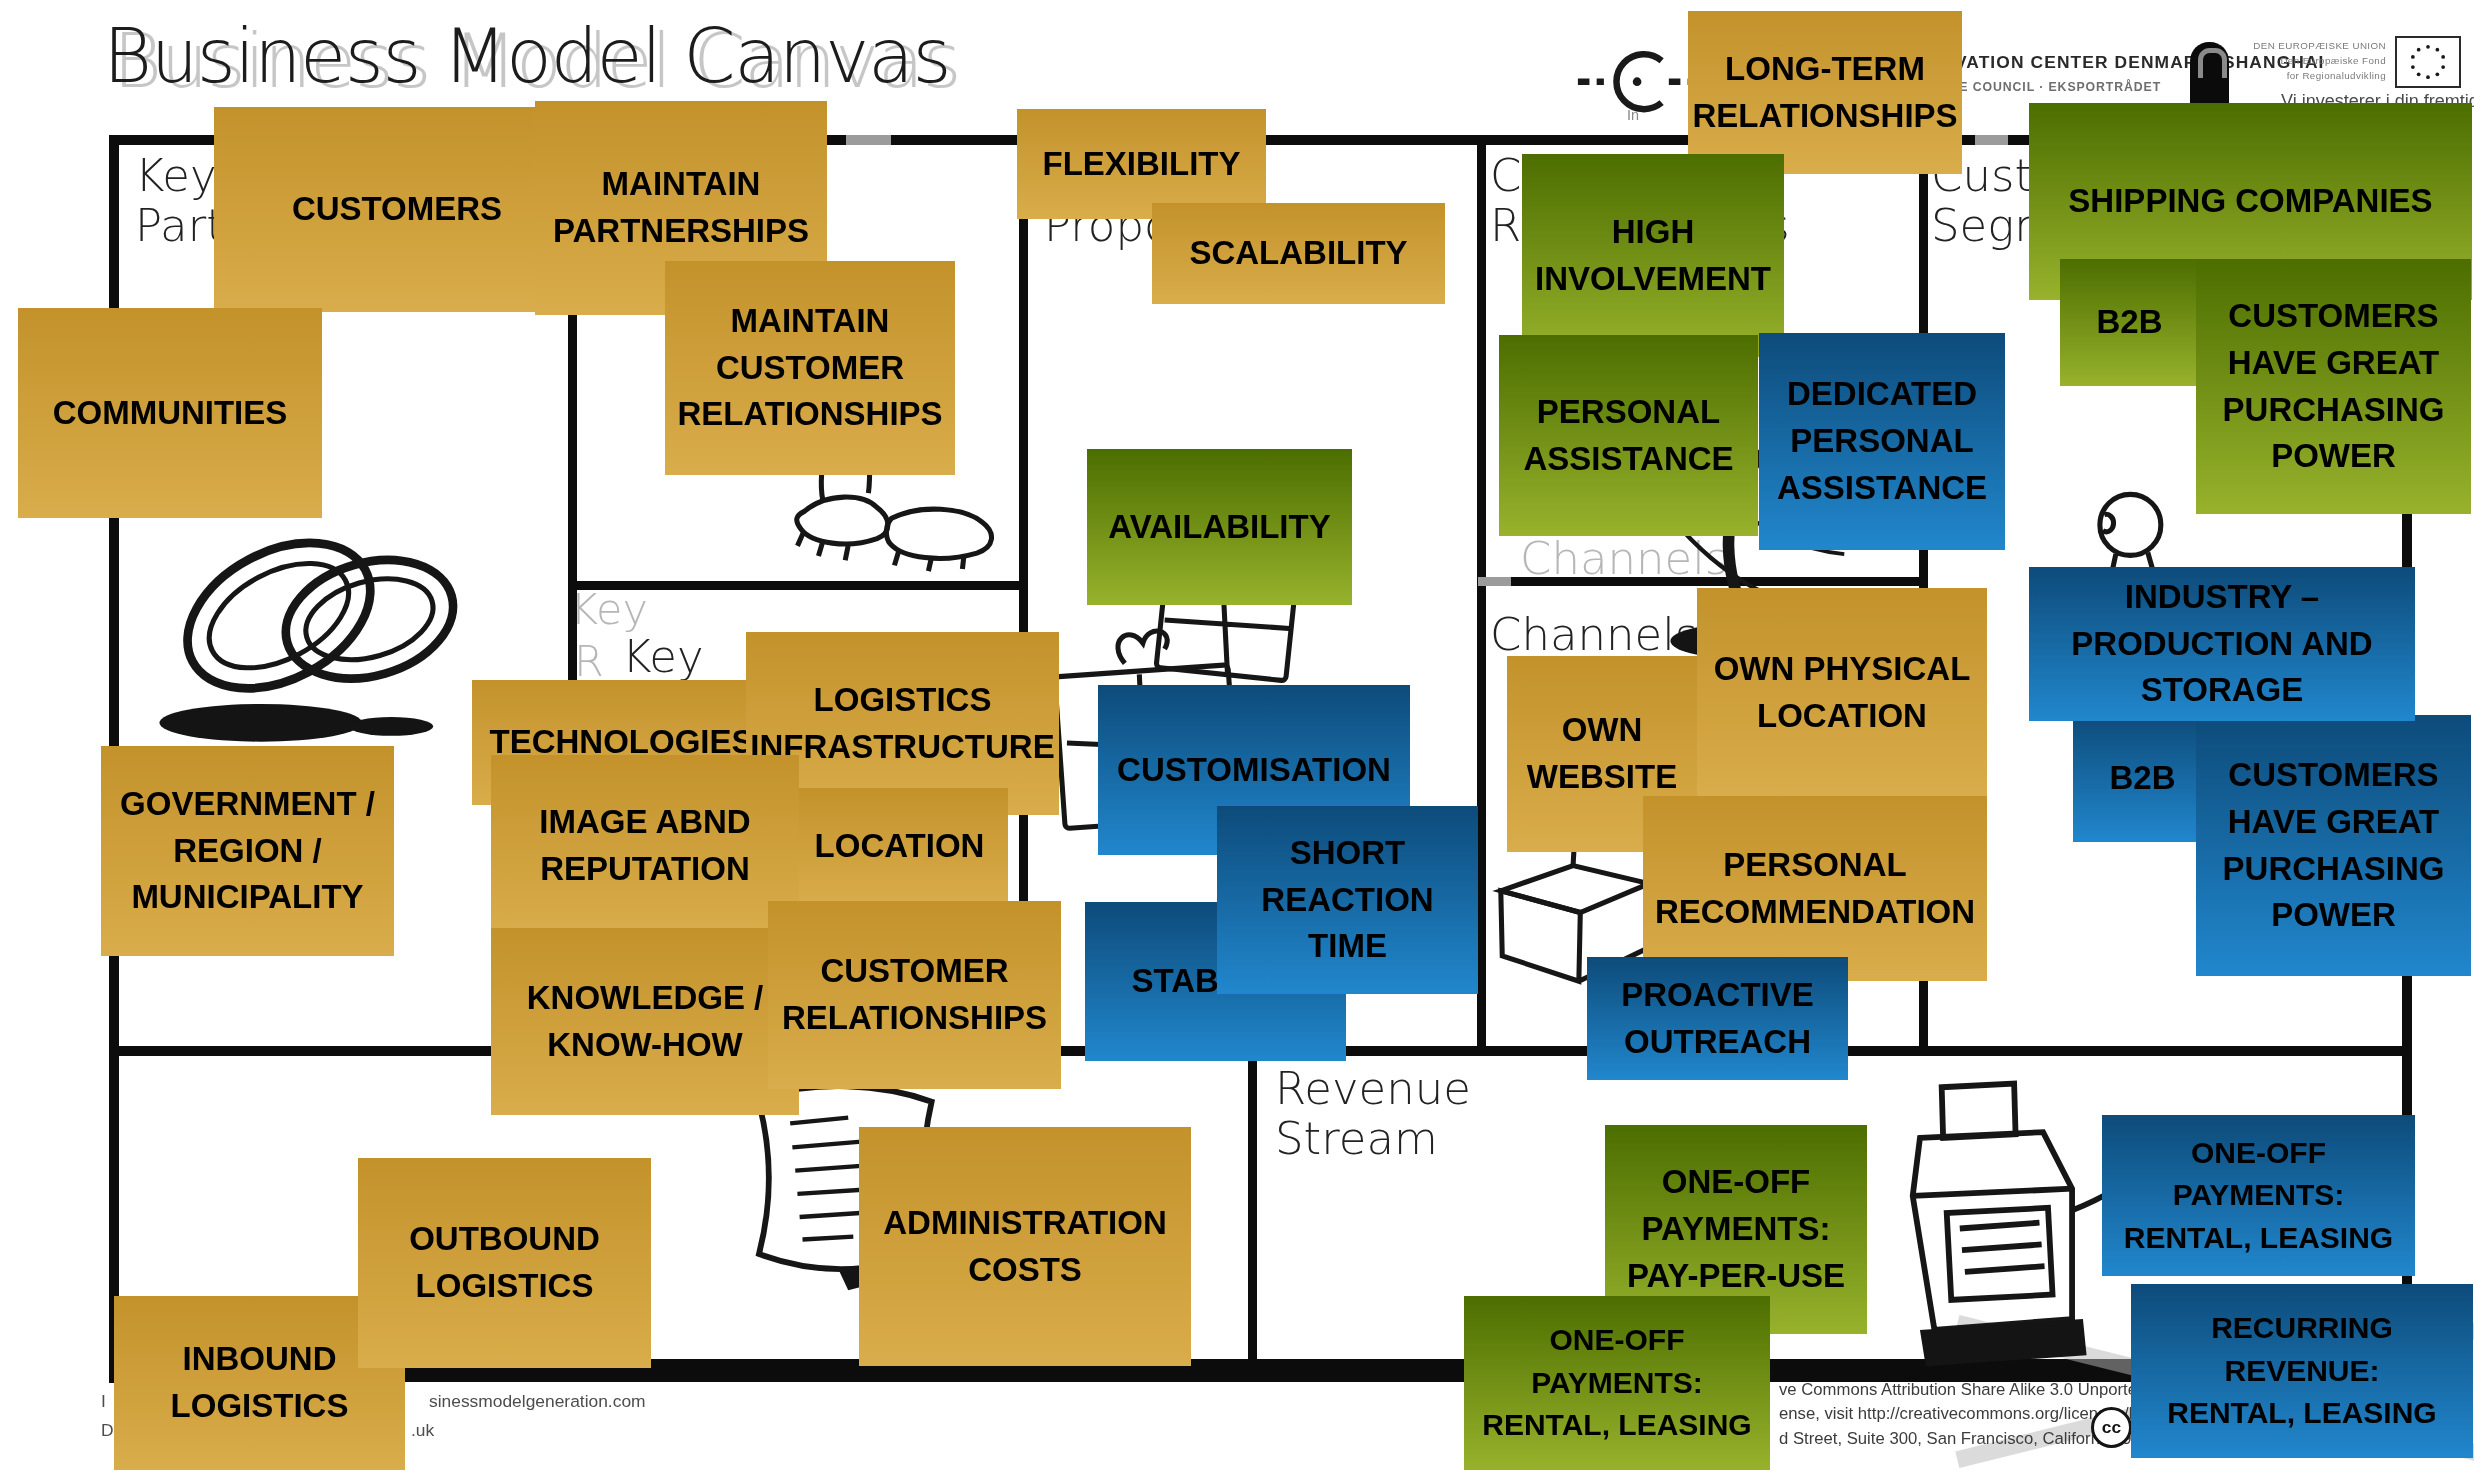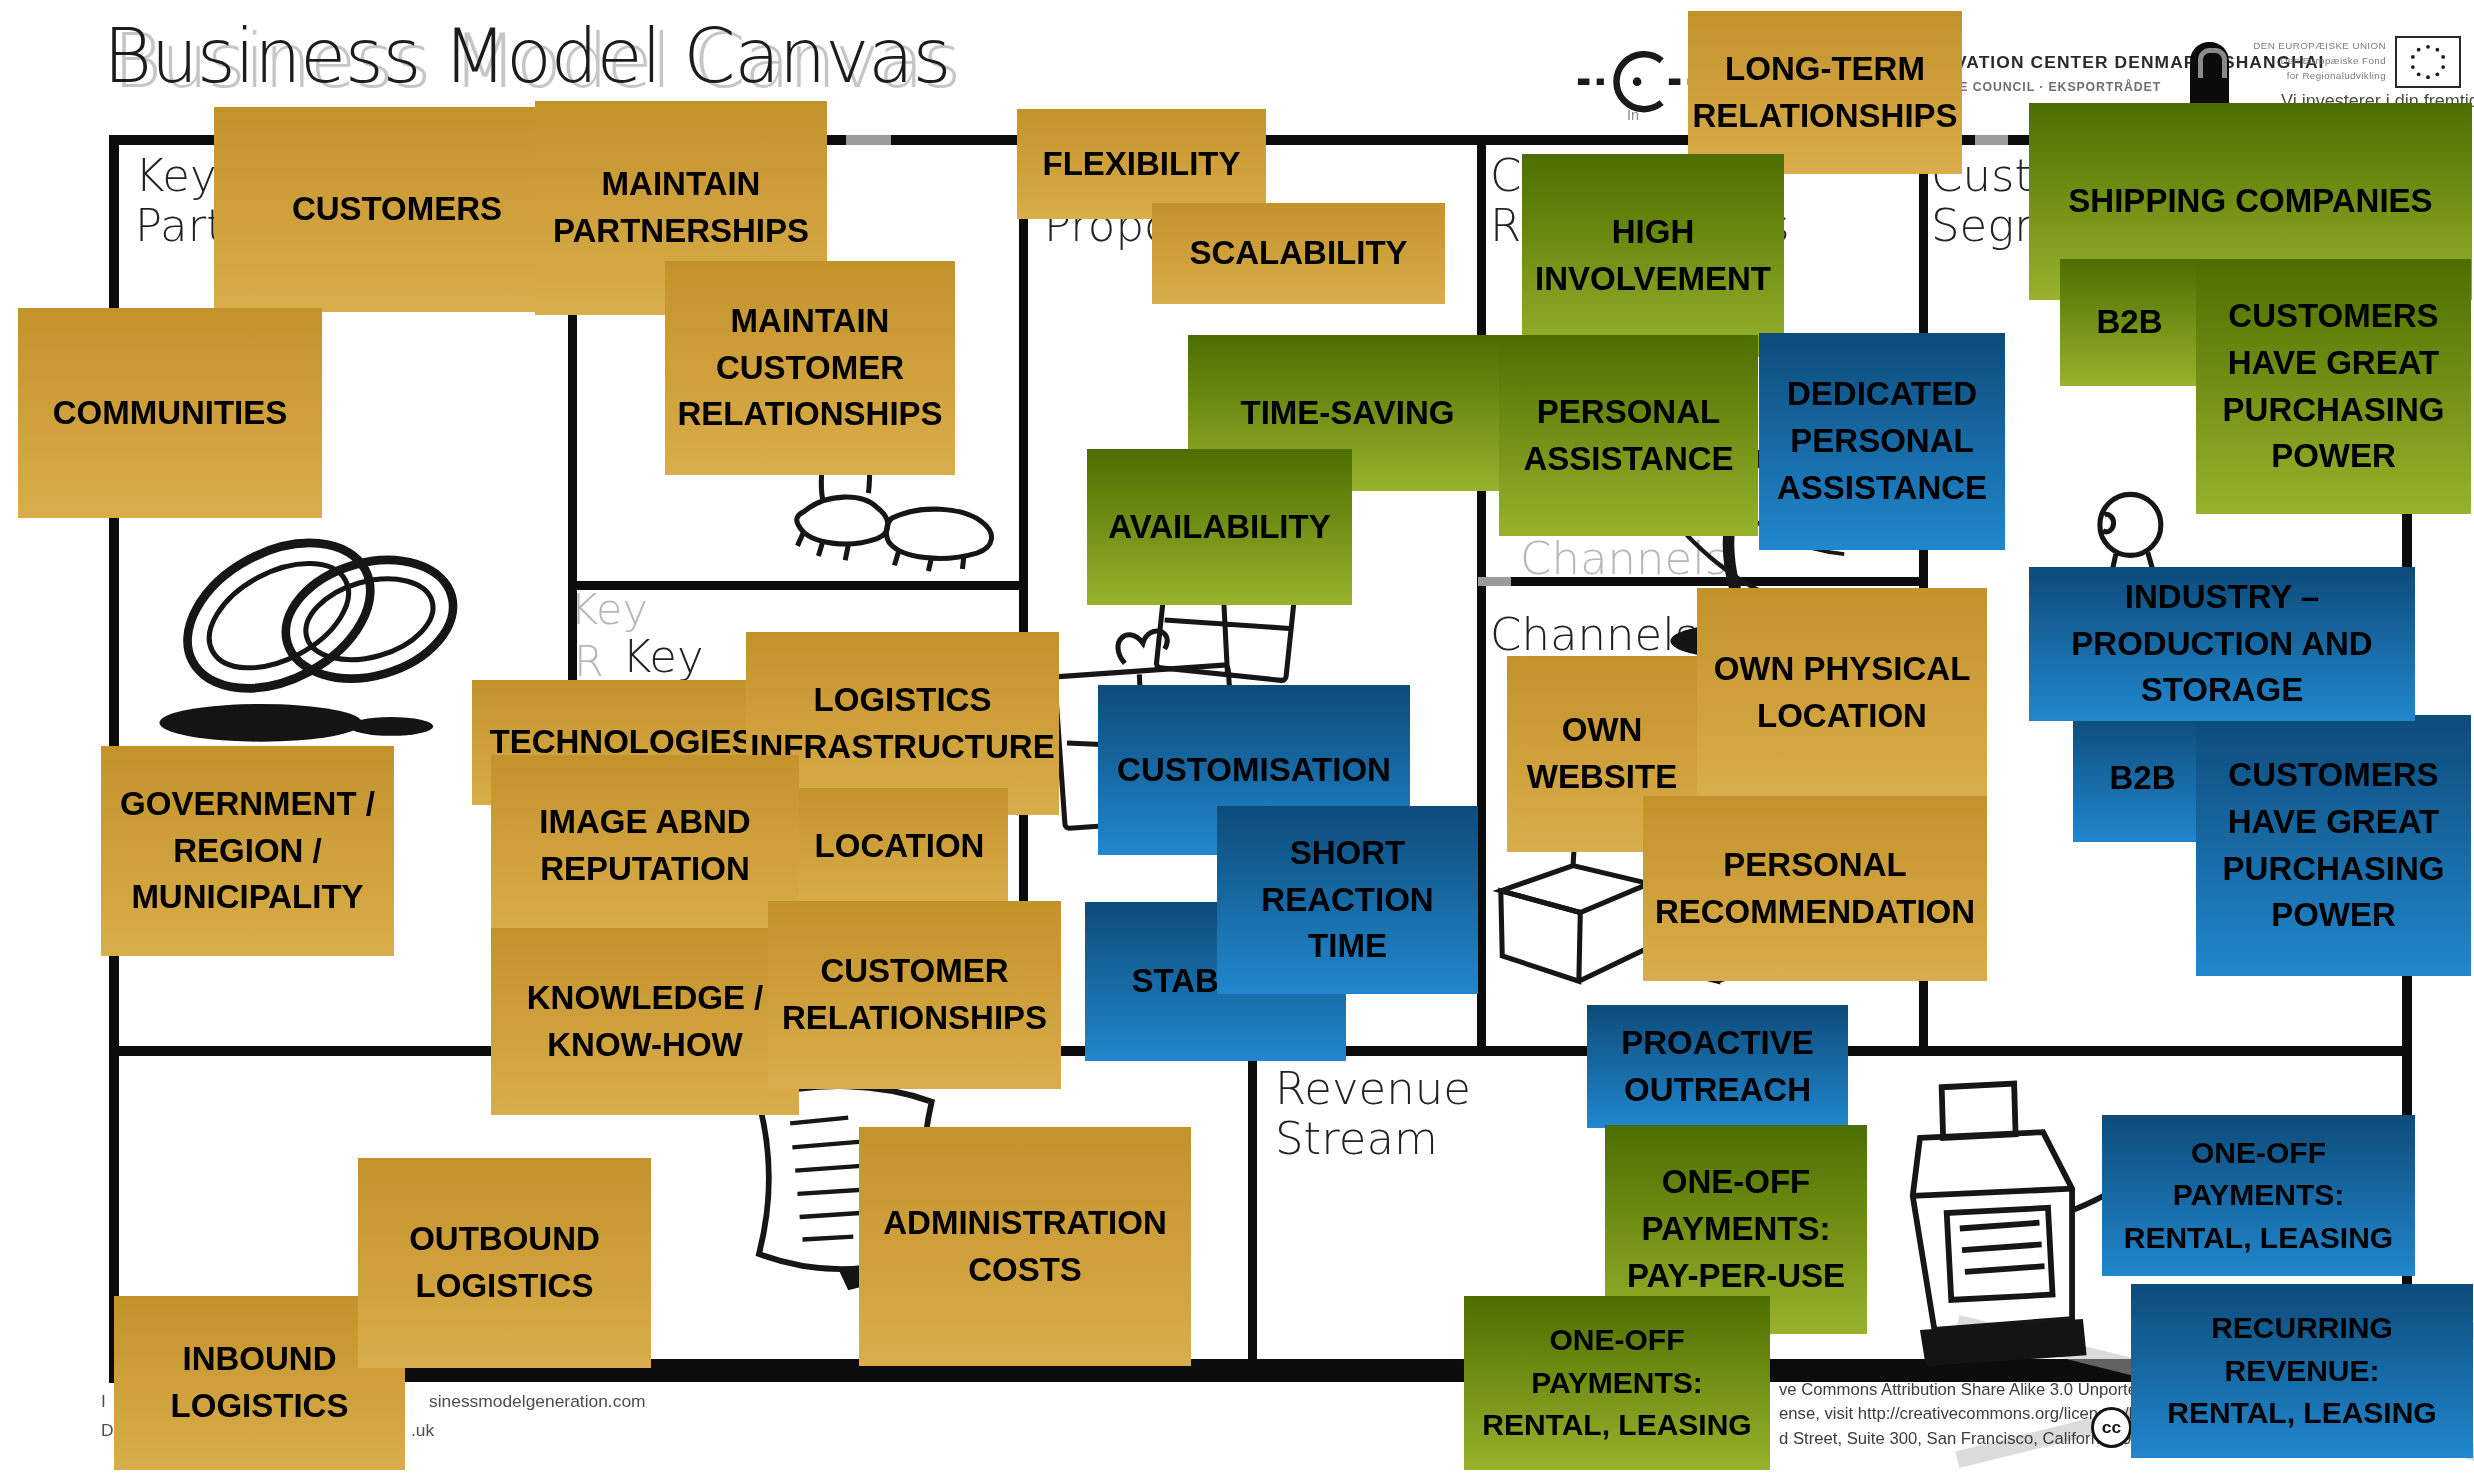--- a/index.html
+++ b/index.html
@@ -238,21 +238,20 @@
 PARTNERSHIPS</div>
   <div class="note gold" style="left:665px;top:261px;width:290px;height:214px;">MAINTAIN
 CUSTOMER
 RELATIONSHIPS</div>
   <div class="note gold" style="left:18px;top:308px;width:304px;height:210px;">COMMUNITIES</div>
   <div class="note gold" style="left:101px;top:746px;width:293px;height:210px;">GOVERNMENT /
 REGION /
 MUNICIPALITY</div>
   <div class="note gold" style="left:1017px;top:109px;width:249px;height:110px;">FLEXIBILITY</div>
   <div class="note gold" style="left:1152px;top:203px;width:293px;height:101px;">SCALABILITY</div>
-  <div class="note green" style="left:1188px;top:335px;width:319px;height:156px;">TIME-SAVING</div>
   <div class="note green" style="left:1087px;top:449px;width:265px;height:156px;">AVAILABILITY</div>
   <div class="note gold" style="left:1688px;top:11px;width:274px;height:163px;">LONG-TERM
 RELATIONSHIPS</div>
   <div class="note green" style="left:1522px;top:154px;width:262px;height:203px;">HIGH
 INVOLVEMENT</div>
   <div class="note green" style="left:1499px;top:335px;width:259px;height:201px;">PERSONAL
 ASSISTANCE</div>
   <div class="note blue" style="left:1759px;top:333px;width:246px;height:217px;">DEDICATED
 PERSONAL
 ASSISTANCE</div>
@@ -284,21 +283,21 @@
   <div class="note blue" style="left:1085px;top:902px;width:261px;height:159px;">STABILITY</div>
   <div class="note blue" style="left:1217px;top:806px;width:261px;height:188px;">SHORT
 REACTION
 TIME</div>
   <div class="note gold" style="left:1507px;top:656px;width:190px;height:196px;">OWN
 WEBSITE</div>
   <div class="note gold" style="left:1697px;top:588px;width:290px;height:210px;">OWN PHYSICAL
 LOCATION</div>
   <div class="note gold" style="left:1643px;top:796px;width:344px;height:185px;">PERSONAL
 RECOMMENDATION</div>
-  <div class="note blue" style="left:1587px;top:957px;width:261px;height:123px;margin-top:48px;">PROACTIVE
+  <div class="note blue" style="left:1587px;top:957px;width:261px;height:123px;">PROACTIVE
 OUTREACH</div>
   <div class="note gold" style="left:114px;top:1296px;width:291px;height:174px;">INBOUND
 LOGISTICS</div>
   <div class="note gold" style="left:358px;top:1158px;width:293px;height:210px;">OUTBOUND
 LOGISTICS</div>
   <div class="note gold" style="left:859px;top:1127px;width:332px;height:239px;">ADMINISTRATION
 COSTS</div>
   <div class="note green" style="left:1605px;top:1125px;width:262px;height:209px;">ONE-OFF
 PAYMENTS:
 PAY-PER-USE</div>

